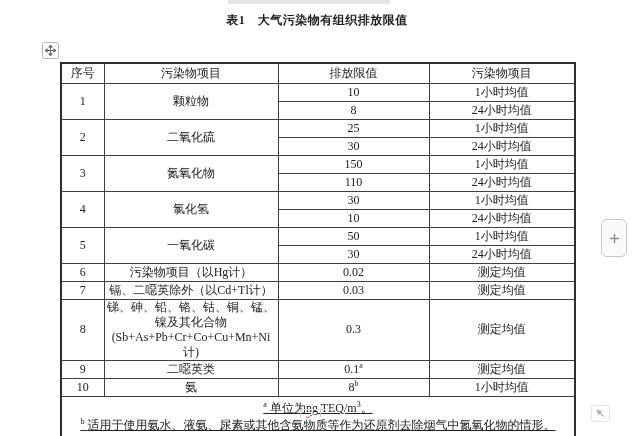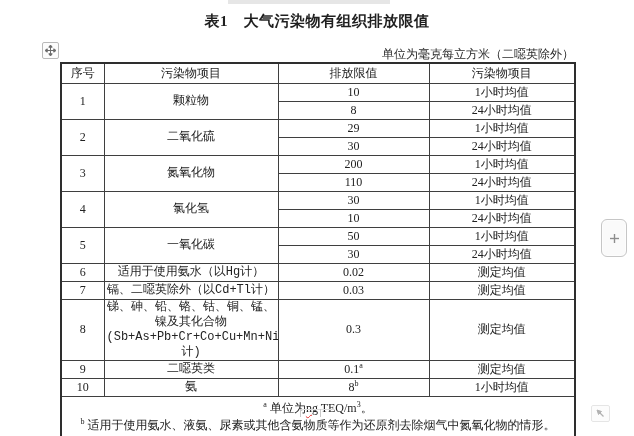--- a/index.html
+++ b/index.html
@@ -5,21 +5,21 @@
   html,body{margin:0;padding:0;}
   body{
     width:634px;height:436px;background:#ffffff;overflow:hidden;position:relative;
     font-family:"Liberation Serif","DejaVu Serif",serif;color:#262626;
     -webkit-font-smoothing:antialiased;
   }
   .page{position:absolute;inset:0;background:#ffffff;}
   .top-artifact{position:absolute;left:228px;top:0;width:162px;height:4px;background:#dcdcdc;opacity:.7;}
   .doc-title{
     position:absolute;left:0;top:12px;width:634px;text-align:center;
-    font-size:15px;font-weight:bold;letter-spacing:.5px;color:#1f1f1f;
+    font-size:12px;font-weight:bold;letter-spacing:.5px;color:#1f1f1f;
   }
   .unit-note{
     position:absolute;left:60px;top:46px;width:514px;text-align:right;
     font-size:12px;color:#2a2a2a;
   }
   
   .move-handle{
     position:absolute;left:42px;top:42px;width:15px;height:15px;
     border:1px solid #b9b9b9;background:#fcfcfc;border-radius:2px;
     display:flex;align-items:center;justify-content:center;cursor:move;
@@ -32,26 +32,26 @@
   }
   table.limits{border:2px solid #2e2e2e;}
   table.limits td{
     border:1px solid #3f3f3f;text-align:center;vertical-align:middle;
     padding:0 2px;line-height:1.25;overflow:hidden;
   }
   tr.rh{height:20px;}
   tr.r18{height:18px;}
   tr.r36{height:36px;}
   tr.rfoot{height:42px;}
-  td.c-pol{padding:0 4px;font-family:Liberation Mono, monospace;}
+  td.c-pol{padding:0 4px;}
   sup{font-size:8px;line-height:0;}
   td.footcell{
     text-align:left;vertical-align:middle;padding:3px 8px 3px 14px;font-size:12px;
   }
-  td.footcell .fline{white-space:nowrap;line-height:17px;}
+  td.footcell .fline{white-space:nowrap;line-height:17px;text-decoration:underline;}
   .misspelled{
     text-decoration:underline wavy #e03131 1px;text-underline-offset:2px;
   }
   
   .add-btn{
     position:absolute;left:601px;top:219px;width:24px;height:36px;
     border:1px solid #c6c6c6;border-radius:6px;background:#fafafa;
     display:flex;align-items:center;justify-content:center;cursor:pointer;
     box-shadow:0 0 0 1px rgba(255,255,255,.5) inset;
   }
@@ -72,21 +72,20 @@
 </style>
 </head>
 <body>
 
 <div class="page">
 
   <div class="top-artifact"></div>
 
   <div class="doc-title">表1　大气污染物有组织排放限值</div>
 
-  <div class="unit-note">单位为毫克每立方米（二噁英除外）</div>
 
   <div class="move-handle" title="">
     <span style="display:flex;">
       <svg width="11" height="11" viewBox="0 0 11 11">
         <g stroke="#6b6b6b" stroke-width="1" fill="#6b6b6b">
           <line x1="5.5" y1="1.5" x2="5.5" y2="9.5"></line>
           <line x1="1.5" y1="5.5" x2="9.5" y2="5.5"></line>
           <polygon points="5.5,0 3.8,2.2 7.2,2.2"></polygon>
           <polygon points="5.5,11 3.8,8.8 7.2,8.8"></polygon>
           <polygon points="0,5.5 2.2,3.8 2.2,7.2"></polygon>
@@ -118,32 +117,32 @@
         <td>1小时均值</td>
       </tr>
       <tr class="r18">
         <td>8</td>
         <td>24小时均值</td>
       </tr>
 
       <tr class="r18">
         <td rowspan="2">2</td>
         <td rowspan="2" class="c-pol">二氧化硫</td>
-        <td>29</td>
+        <td>25</td>
         <td>1小时均值</td>
       </tr>
       <tr class="r18">
         <td>30</td>
         <td>24小时均值</td>
       </tr>
 
       <tr class="r18">
         <td rowspan="2">3</td>
         <td rowspan="2" class="c-pol">氮氧化物</td>
-        <td>200</td>
+        <td>150</td>
         <td>1小时均值</td>
       </tr>
       <tr class="r18">
         <td>110</td>
         <td>24小时均值</td>
       </tr>
 
       <tr class="r18">
         <td rowspan="2">4</td>
         <td rowspan="2" class="c-pol">氯化氢</td>
@@ -161,21 +160,21 @@
         <td>50</td>
         <td>1小时均值</td>
       </tr>
       <tr class="r18">
         <td>30</td>
         <td>24小时均值</td>
       </tr>
 
       <tr class="r18">
         <td>6</td>
-        <td class="c-pol">适用于使用氨水（以Hg计）</td>
+        <td class="c-pol">污染物项目（以Hg计）</td>
         <td>0.02</td>
         <td>测定均值</td>
       </tr>
 
       <tr class="r18">
         <td>7</td>
         <td class="c-pol">镉、二噁英除外（以Cd+Tl计）</td>
         <td>0.03</td>
         <td>测定均值</td>
       </tr>

